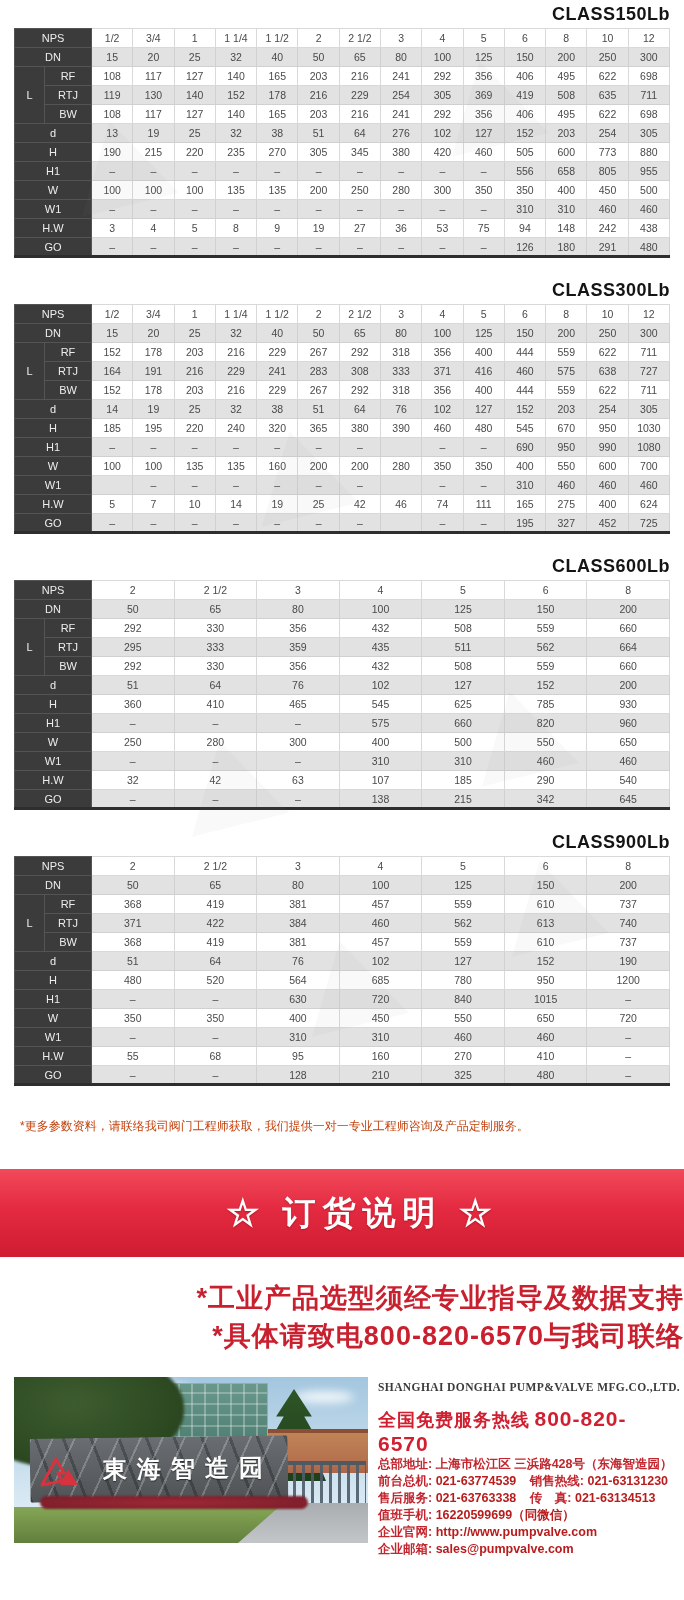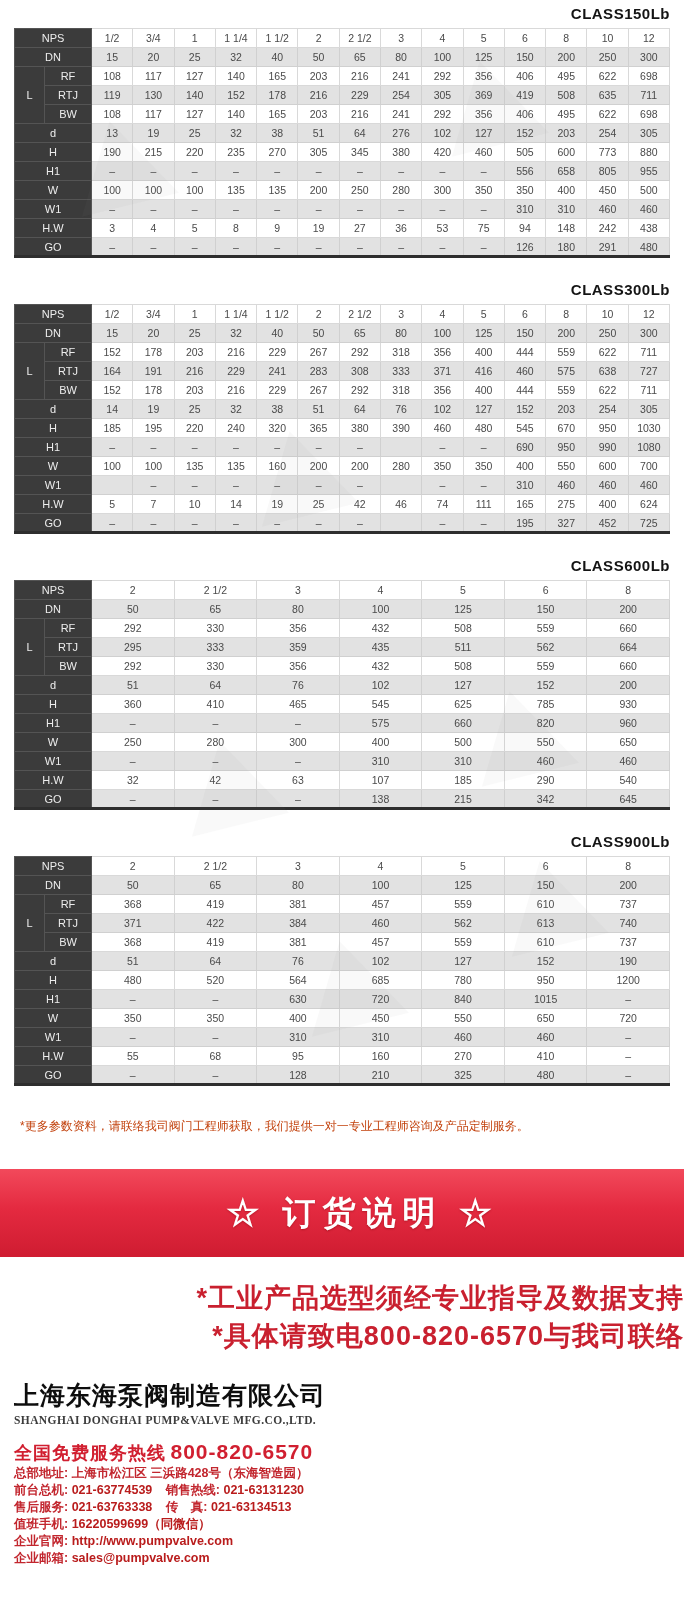--- a/index.html
+++ b/index.html
@@ -11,21 +11,21 @@
   }
   .page { position: relative; width: 684px; height: 1600px; }
 
   
   .wm { position:absolute; width:0; height:0; opacity:.05; pointer-events:none;
         border-left:50px solid transparent; border-right:50px solid transparent;
         border-bottom:86px solid #8a8a8a; transform:rotate(-14deg); }
 
   
   .tbl-block { margin: 0 14px; }
-  .tbl-title { text-align: right; font-size: 15px; font-weight: bold; color:#141414;
+  .tbl-title { text-align: right; font-size: 18px; font-weight: bold; color:#141414;
                letter-spacing:.5px; height:20px; line-height:20px; margin-bottom:4px; }
   .tbl-wrap table { border-collapse: collapse; width:100%; table-layout: fixed;
                border-bottom:3px solid #2e2e2e; }
   .tbl-wrap th.lab { background:#3b3b3b; color:#ededed; font-weight:normal; font-size:11px;
                border:1px solid #545454; height:19px; }
   .tbl-wrap th.lvert { font-size:11px; }
   .tbl-wrap td { text-align:center; font-size:10.5px; color:#4a4a4a; height:19px;
                border:1px solid #d9d9d9; background:#ffffff; padding:0 1px; }
   .tbl-wrap tr.stripe td { background:#e2e2e2; border-color:#d0d0d0; }
   .gap { height:22px; }
@@ -879,23 +879,42 @@
     <div class="bt">☆ 订货说明 ☆</div>
   </div>
 
   <div class="notices">
     <div class="notice-line">*工业产品选型须经专业指导及数据支持</div>
     <div class="notice-line">*具体请致电800-820-6570与我司联络</div>
   </div>
 
   <div class="footer">
 
+    <div class="photo">
+      <div class="p-sky"></div>
+      <div class="p-cloud" style="left:110px;top:6px;width:70px;height:16px;"></div>
+      <div class="p-cloud" style="left:280px;top:14px;width:60px;height:12px;"></div>
+      <div class="p-bldg"></div>
+      <div class="p-tree-left"></div>
+      <div class="p-pine"></div>
+      <div class="p-bldg-right"></div>
+      <div class="p-gate"></div>
+      <div class="p-grass"></div>
+      <div class="p-road"></div>
+      <div class="p-wall">
+        <span class="p-sign">東海智造园</span>
+      </div>
+      <div class="p-flowers"></div>
+      <svg class="p-logo" width="44" height="34" viewBox="0 0 44 34">
+        <path d="M4 30 L18 4 L26 18 L20 18 L24 26 Z" fill="none" stroke="#d6333f" stroke-width="3" stroke-linejoin="round"></path>
+        <path d="M22 30 L30 14 L40 30 Z" fill="#d6333f"></path>
+      </svg>
+    </div>
 
     <div class="company">
-      <div class="c-name">上海东海泵阀制造有限公司</div>
       <div class="c-en">SHANGHAI DONGHAI PUMP&amp;VALVE MFG.CO.,LTD.</div>
       <div class="c-hot">
         <span class="hl-label">全国免费服务热线</span>
         <span class="hl-num">800-820-6570</span>
       </div>
       <div class="c-lines">
         <div class="c-line">
           <span class="c-label">总部地址:</span>
           <span class="c-val red">上海市松江区 三浜路428号（东海智造园）</span>
         </div>

